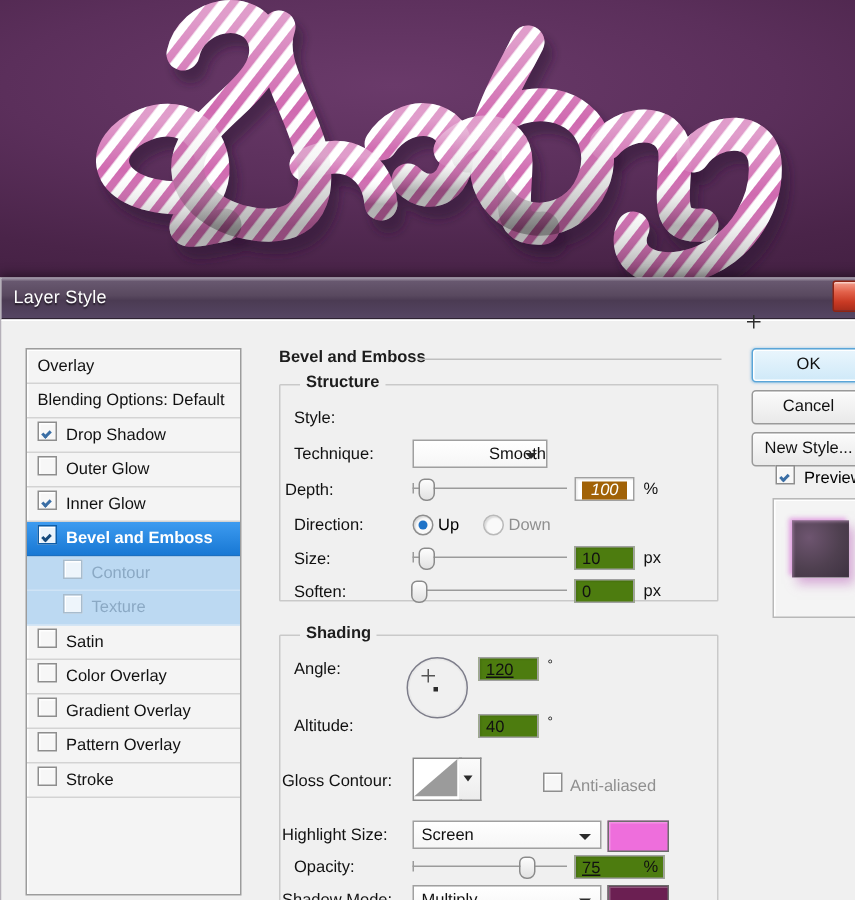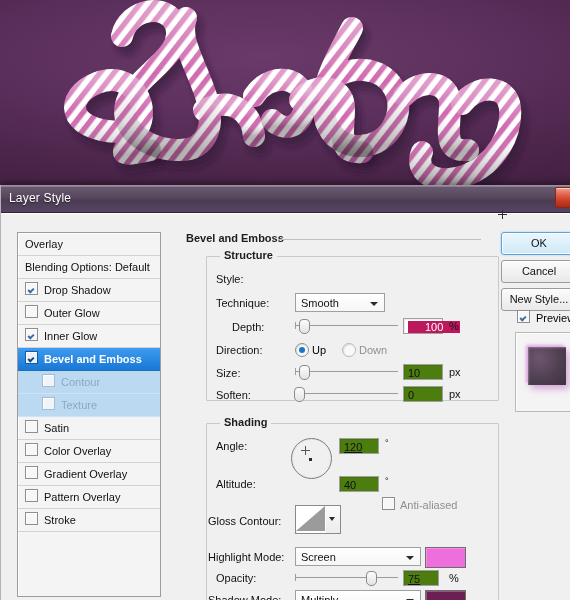--- a/index.html
+++ b/index.html
@@ -98,40 +98,40 @@
   .settings{
     position:absolute;left:185px;top:18px;width:305px;height:363px;
   }
   .sec-title{
     font-size:11px;font-weight:bold;color:#1d1d1d;
     position:relative;
   }
   .sec-title .rule{
     position:absolute;top:7px;height:1px;background:#bfbfbf;
   }
-  .group{position:relative;margin-left:20px;}
+  .group{position:relative;}
   .group > .glabel{
     position:absolute;left:14px;top:0;font-size:11px;font-weight:bold;
     background:#f0f0f0;padding:0 4px;z-index:2;color:#1d1d1d;
   }
   .gbox{
     position:absolute;left:0;top:7px;right:0;bottom:0;
     border:1px solid #c9c9c9;border-radius:1px;
   }
 
   .lbl{position:absolute;font-size:11px;color:#111;}
   .field{
     position:absolute;background:#4d7c0f;border:1px solid #a0a0a0;
     height:16px;line-height:16px;font-size:11px;color:#111;
     box-shadow:inset 1px 1px 1px rgba(0,0,0,.08);
     text-align:left;padding-left:4px;box-sizing:border-box;
   }
   .field.num{text-align:left;}
   .field.sel-text{background:#ffffff;}
-  .field.sel-text span{background:#be185d;color:#ffffff;padding:0 17px;}
+  .field.sel-text span{background:#a16207;color:#ffffff;padding:0 6px;font-style:italic;}
   .unit{position:absolute;font-size:11px;color:#111;}
   .unit.deg{font-size:9px;}
 
   .combo{
     position:absolute;height:19px;background:linear-gradient(to bottom,#ffffff,#f6f6f6);
     border:1px solid #a0a0a0;font-size:11px;line-height:19px;
     padding-left:5px;box-sizing:border-box;color:#111;cursor:default;
     box-shadow:inset 0 1px 0 #fff;
   }
   .combo .arw{
@@ -344,26 +344,26 @@
           <span class="rule" style="left:92px;right:10px;"></span>
         </div>
 
         <div class="group" style="position:absolute;left:0;top:17px;width:293px;height:152px;">
           <div class="glabel">Structure</div>
           <div class="gbox"></div>
 
           <div class="lbl" style="left:10px;top:24px;width:75px;">Style:</div>
 
           <div class="lbl" style="left:10px;top:48px;width:75px;">Technique:</div>
-          <div class="combo" style="left:89px;top:44px;width:90px;">
+          <div class="combo" style="left:89px;top:44px;width:90px;text-align:right;">
             <span>Smooth</span>
             <span class="arw"></span>
           </div>
 
-          <div class="lbl" style="left:26px;top:72px;width:75px;">Depth:</div>
+          <div class="lbl" style="left:4px;top:72px;width:75px;">Depth:</div>
           <div class="slider" style="left:89px;top:70px;width:103px;">
             <div class="track"></div>
             <div class="tickL"></div>
             <div class="thumb" style="left:4px;"></div>
           </div>
           <div class="field num sel-text" style="left:197px;top:69px;width:40px;">
             <span>100</span>
           </div>
           <div class="unit" style="left:243px;top:71px;">%</div>
 
@@ -414,38 +414,38 @@
             <div class="gloss-inner">
               <svg width="29" height="25" viewBox="0 0 29 25">
                 <rect width="29" height="25" fill="#ffffff"></rect>
                 <polygon points="0,25 29,0 29,25" fill="#9b9b9b"></polygon>
               </svg>
             </div>
           </div>
           <div class="gloss-btn" style="left:120px;top:89px;">
             <span class="arw"></span>
           </div>
-          <div class="chk-inline dim" style="left:148px;top:81px;padding-left:28px;">
+          <div class="chk-inline dim" style="left:148px;top:99px;padding-left:28px;">
             <span class="cbx"></span><span>Anti-aliased</span>
           </div>
 
-          <div class="lbl" style="left:2px;top:135px;width:83px;">Highlight Mode:</div>
+          <div class="lbl" style="left:2px;top:135px;width:83px;">Highlight Size:</div>
           <div class="combo" style="left:89px;top:131px;width:126px;">
             <span>Screen</span>
             <span class="arw"></span>
           </div>
           <div class="swatch" id="hl-swatch" style="left: 219px; top: 131px; background: rgb(238, 110, 220);"></div>
 
           <div class="lbl" style="left:10px;top:156px;width:75px;">Opacity:</div>
           <div class="slider" style="left:89px;top:155px;width:103px;">
             <div class="track"></div>
             <div class="tickL"></div>
             <div class="thumb" style="left:71px;"></div>
           </div>
-          <div class="field num" style="left:197px;top:154px;width:36px;text-decoration:underline;">75</div>
+          <div class="field num" style="left:197px;top:154px;width:60px;text-decoration:underline;">75</div>
           <div class="unit" style="left:243px;top:156px;">%</div>
 
           <div class="lbl" style="left:2px;top:178px;width:83px;">Shadow Mode:</div>
           <div class="combo" style="left:89px;top:174px;width:126px;">
             <span>Multiply</span>
             <span class="arw"></span>
           </div>
           <div class="swatch" id="sh-swatch" style="left: 219px; top: 174px; background: rgb(107, 31, 82);"></div>
 
         </div>

